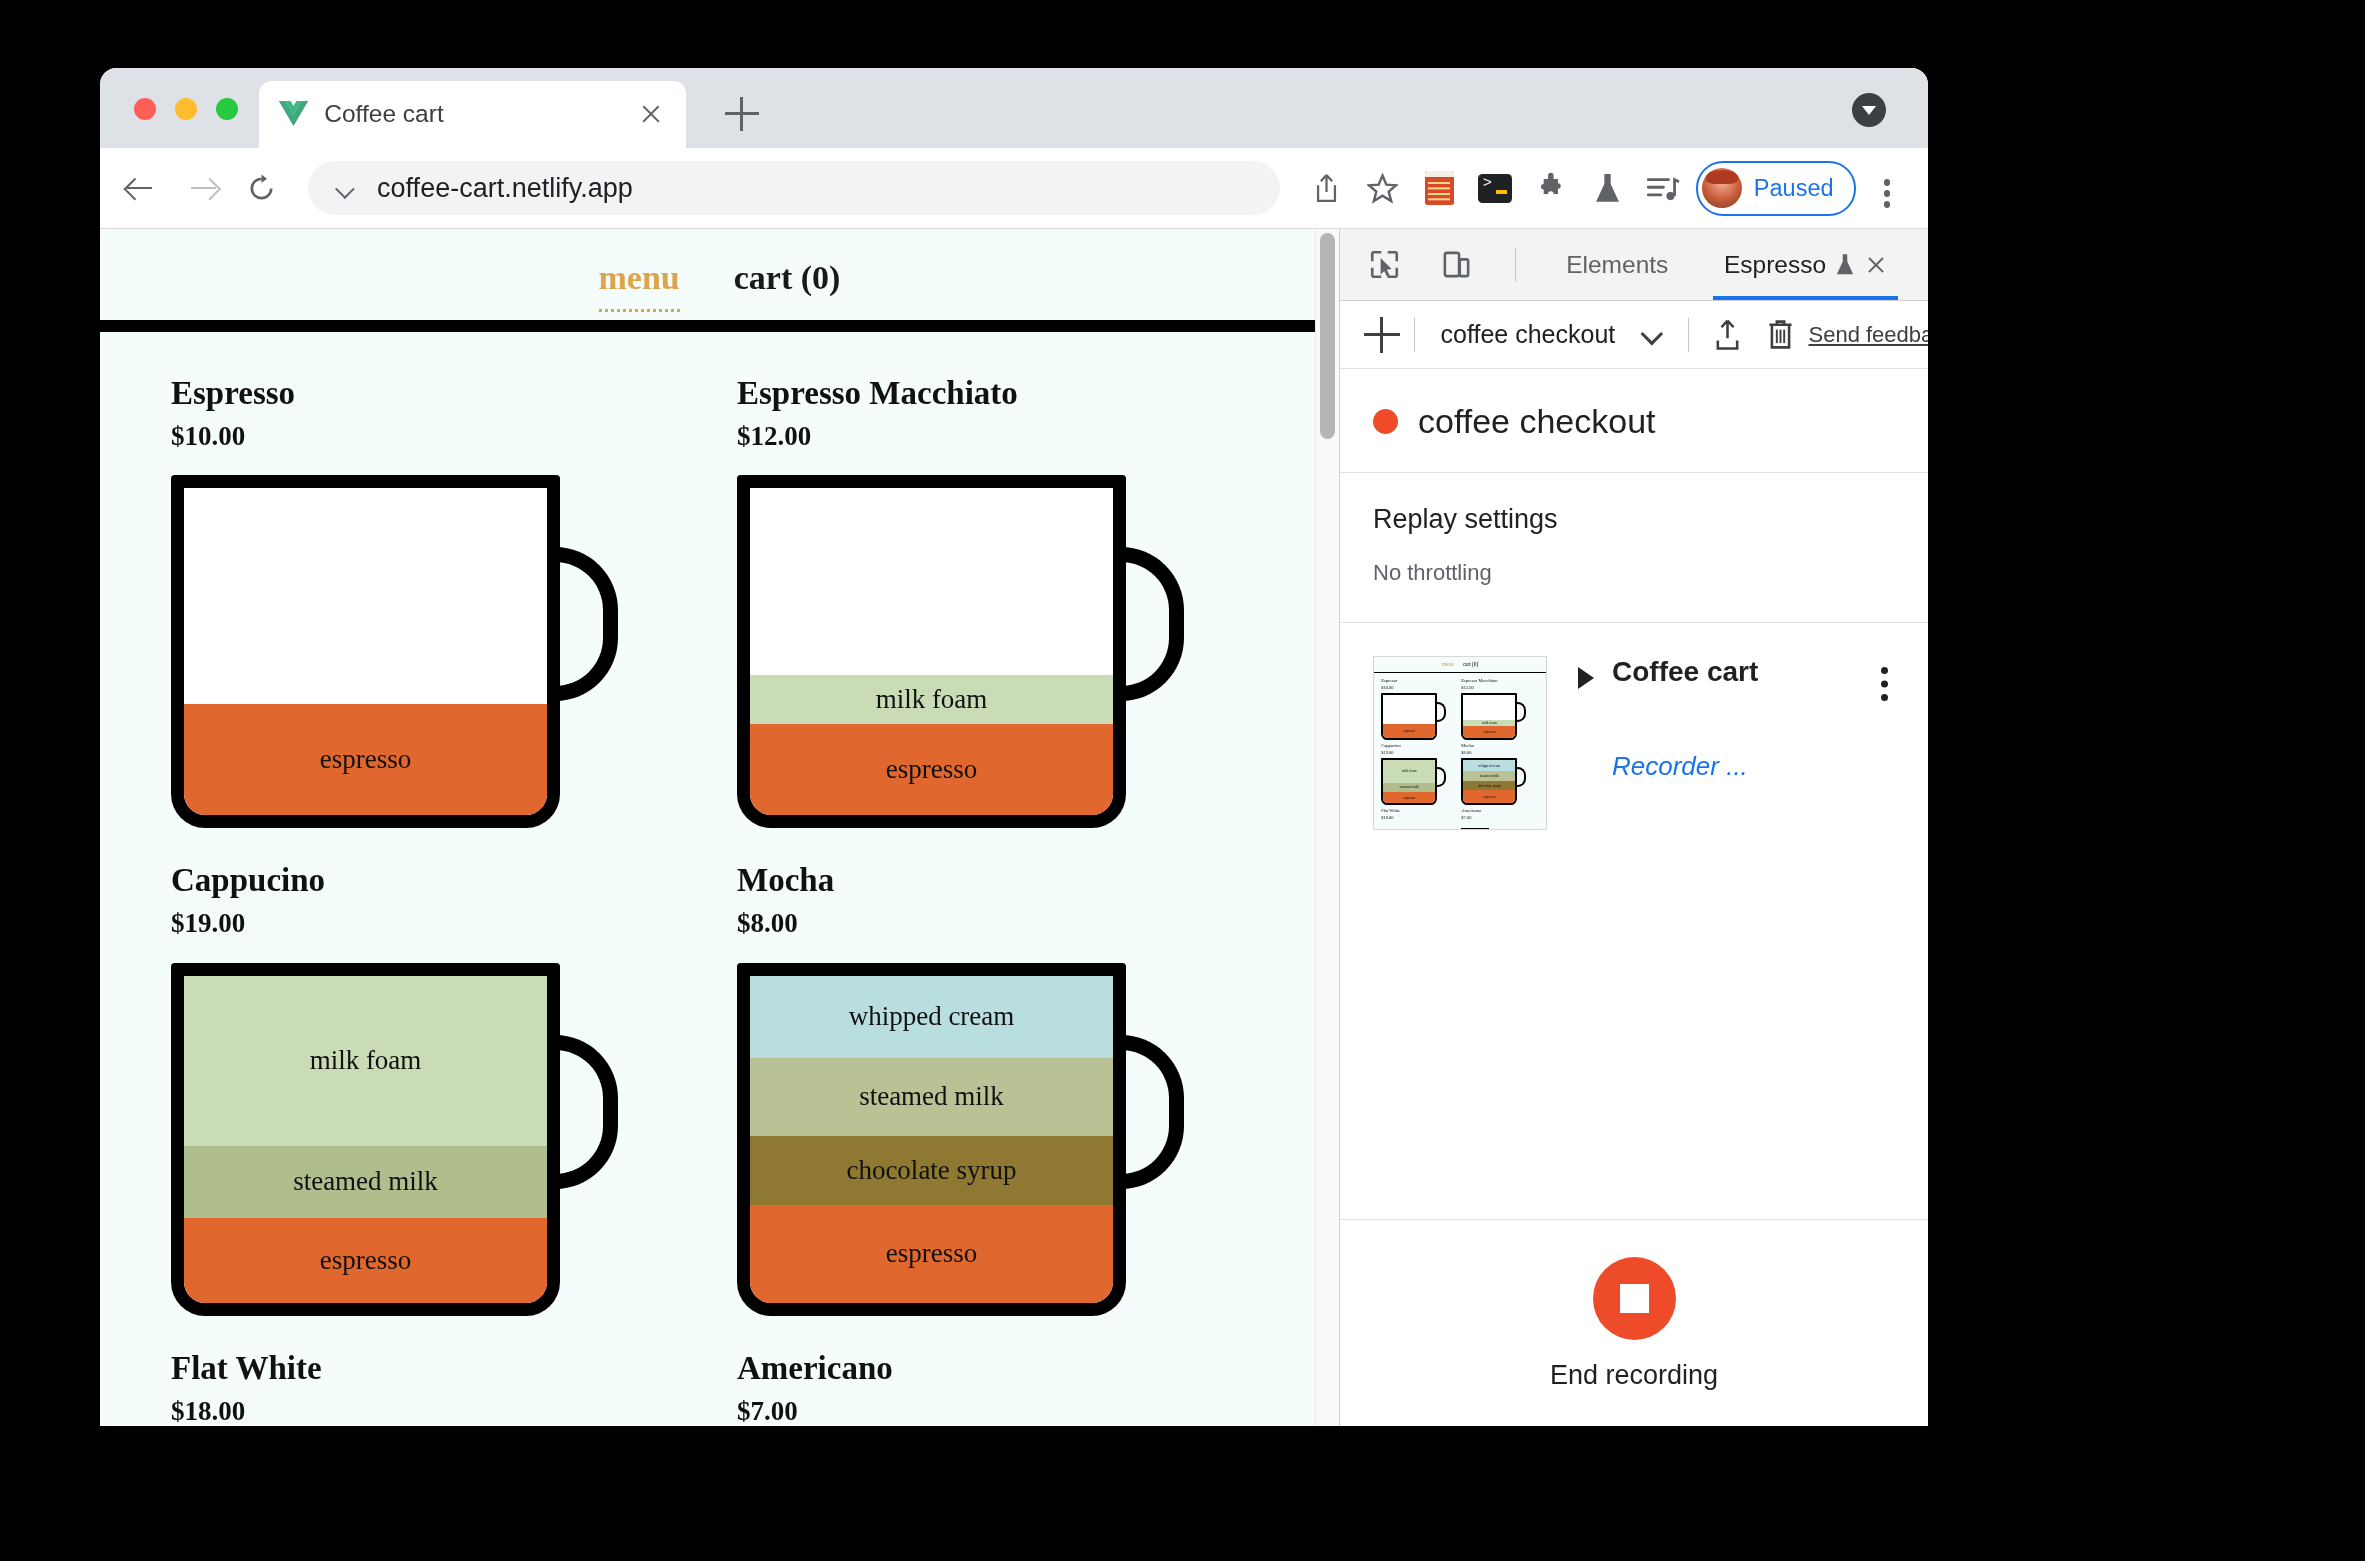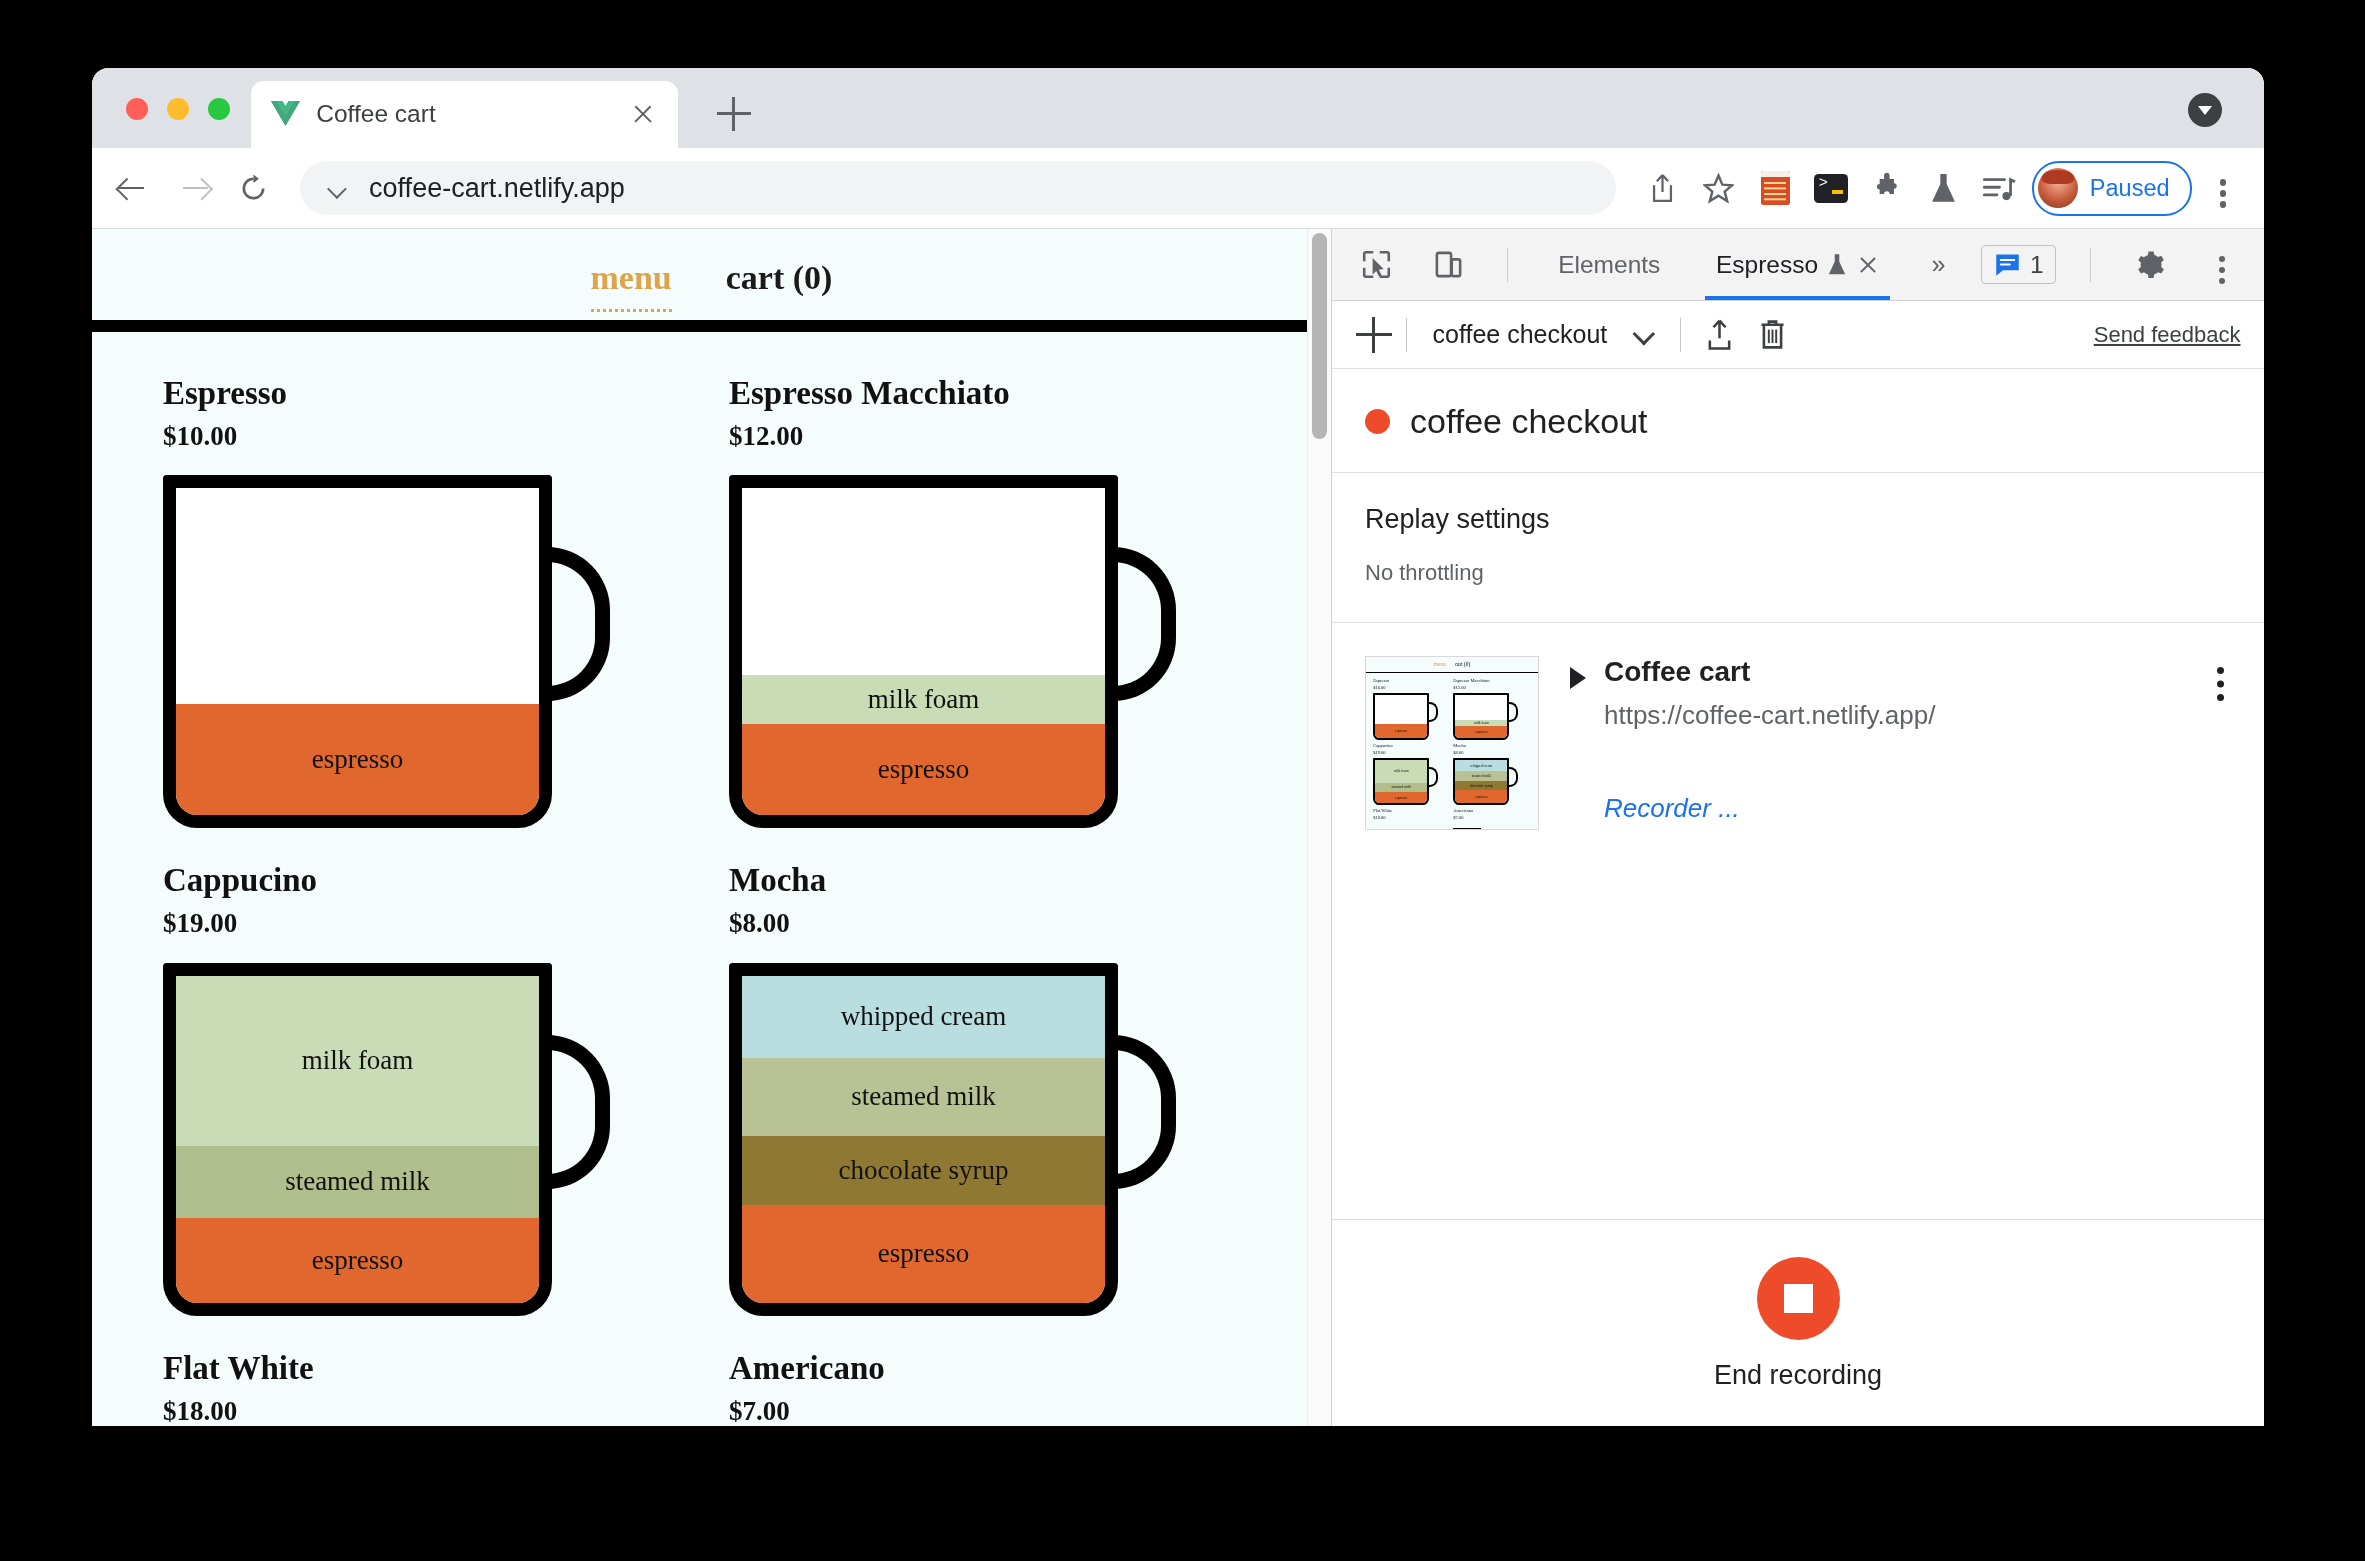--- a/index.html
+++ b/index.html
@@ -15,23 +15,23 @@
   #root {
     position: relative;
     width: 2366px;
     height: 1561px;
     background: #000000;
   }
 
   
   .browser-window {
     position: absolute;
-    left: 92px;
+    left: 100px;
     top: 68px;
-    width: 2172px;
+    width: 1828px;
     height: 1358px;
     background: #ffffff;
     border-radius: 16.3px 16.3px 0 0;
     overflow: hidden;
     box-shadow: 0 1.8px 12.7px rgba(0,0,0,0.35);
   }
 
   
   .tab-strip {
     position: relative;
@@ -1063,21 +1063,20 @@
                 <div><div class="thumb-item-name">Americano</div><div class="thumb-item-name">$7.00</div><div class="thumb-total">Total: $0.00</div></div>
               </div>
           </div>
 
           <div class="step-body">
             <div class="step-head-row">
               <div class="step-triangle"></div>
               <span class="step-title">Coffee cart</span>
               <div class="step-kebab"></div>
             </div>
-            <div class="step-url">https://coffee-cart.netlify.app/</div>
             <div class="step-recording">Recorder ...</div>
           </div>
         </div>
 
         <div class="dt-footer">
           <div class="end-rec-circle">
             <div class="end-rec-square"></div>
           </div>
           <div class="end-rec-label">End recording</div>
         </div>

